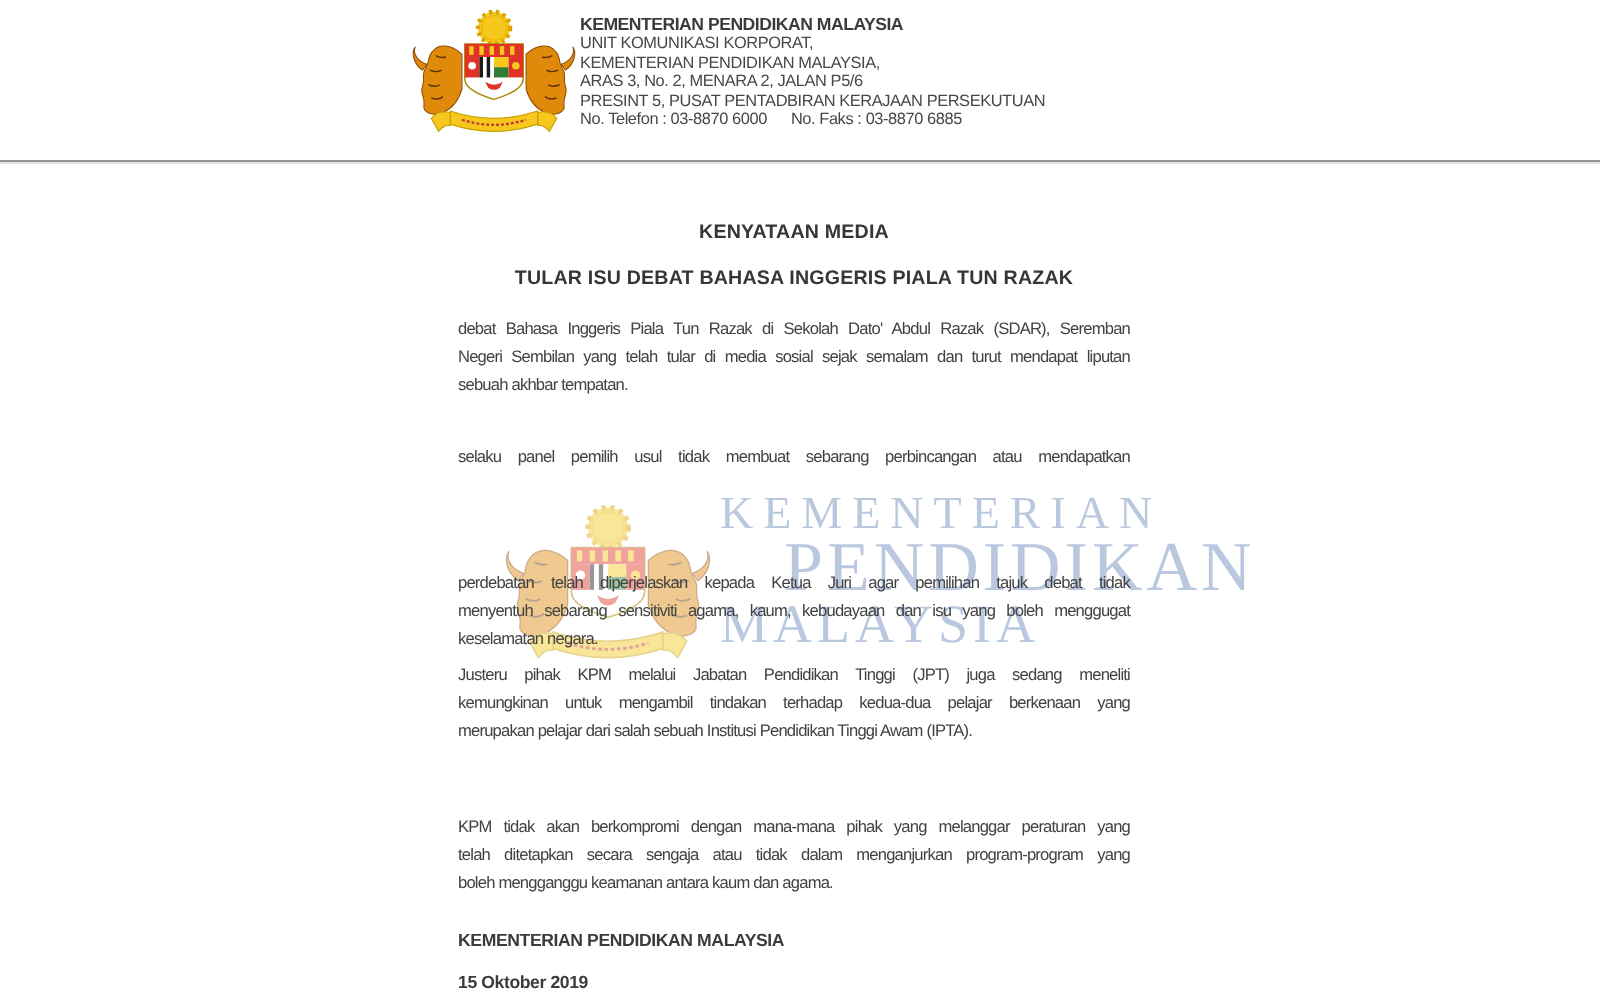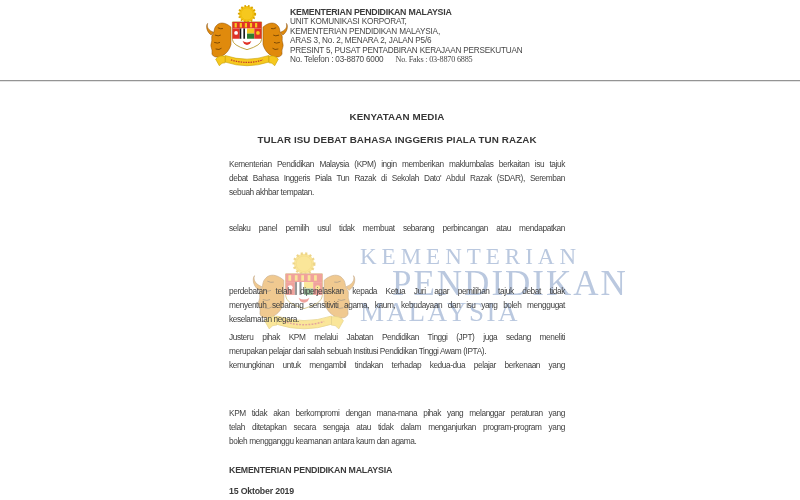--- a/index.html
+++ b/index.html
@@ -16,21 +16,21 @@
   
   .logo-top { position: absolute; left: 203px; top: 3px; }
   .letterhead {
     position: absolute; left: 290px; top: 8px; width: 300px;
     font-size: 8.2px; line-height: 9.4px; letter-spacing: -0.2px;
     color: #474747;
   }
   .letterhead .lh-ministry {
     font-size: 8.8px; font-weight: bold; letter-spacing: -0.25px; color: #3b3b3b;
   }
-  .letterhead .lh-fax { margin-left: 12px; font-family: Liberation Serif, serif; }
+  .letterhead .lh-fax { margin-left: 12px; }
 
   .rule {
     position: absolute; left: 0; top: 80px; width: 800px; height: 2px;
     background: #949494; border-bottom: 1px solid #e4e4e4;
   }
 
   
   .watermark { position: absolute; left: 0; top: 0; width: 800px; height: 392px; z-index: 1; pointer-events: none; }
   .wm-logo { position: absolute; left: 244px; top: 250px; opacity: 0.45; }
   .wm-text {
@@ -160,39 +160,39 @@
     <div><span>No. Telefon : 03-8870 6000</span><span class="lh-fax">No. Faks : 03-8870 6885</span></div>
   </div>
 
   <div class="rule"></div>
 
   <div class="doc-body">
     <div class="doc-title">KENYATAAN MEDIA</div>
     <div class="doc-subtitle">TULAR ISU DEBAT BAHASA INGGERIS PIALA TUN RAZAK</div>
 
     <div class="para p1">
-      <div class="ln">Kementerian Pendidikan Malaysia (KPM) ingin memberikan maklumbalas berkaitan isu tajuk</div>
       <div class="ln">debat Bahasa Inggeris Piala Tun Razak di Sekolah Dato' Abdul Razak (SDAR), Seremban</div>
+      <div class="ln">Negeri Sembilan yang telah tular di media sosial sejak semalam dan turut mendapat liputan</div>
       <div class="ln last">sebuah akhbar tempatan.</div>
     </div>
 
     <div class="para p2">
       <div class="ln">selaku panel pemilih usul tidak membuat sebarang perbincangan atau mendapatkan</div>
     </div>
 
     <div class="para p3">
       <div class="ln">perdebatan telah diperjelaskan kepada Ketua Juri agar pemilihan tajuk debat tidak</div>
       <div class="ln">menyentuh sebarang sensitiviti agama, kaum, kebudayaan dan isu yang boleh menggugat</div>
       <div class="ln last">keselamatan negara.</div>
     </div>
 
     <div class="para p4">
       <div class="ln">Justeru pihak KPM melalui Jabatan Pendidikan Tinggi (JPT) juga sedang meneliti</div>
+      <div class="ln">kemungkinan untuk mengambil tindakan terhadap kedua-dua pelajar berkenaan yang</div>
       <div class="ln last">merupakan pelajar dari salah sebuah Institusi Pendidikan Tinggi Awam (IPTA).</div>
-      <div class="ln">kemungkinan untuk mengambil tindakan terhadap kedua-dua pelajar berkenaan yang</div>
     </div>
 
     <div class="para p5">
       <div class="ln">KPM tidak akan berkompromi dengan mana-mana pihak yang melanggar peraturan yang</div>
       <div class="ln">telah ditetapkan secara sengaja atau tidak dalam menganjurkan program-program yang</div>
       <div class="ln last">boleh mengganggu keamanan antara kaum dan agama.</div>
     </div>
 
     <div class="signoff">KEMENTERIAN PENDIDIKAN MALAYSIA</div>
     <div class="doc-date">15 Oktober 2019</div>

